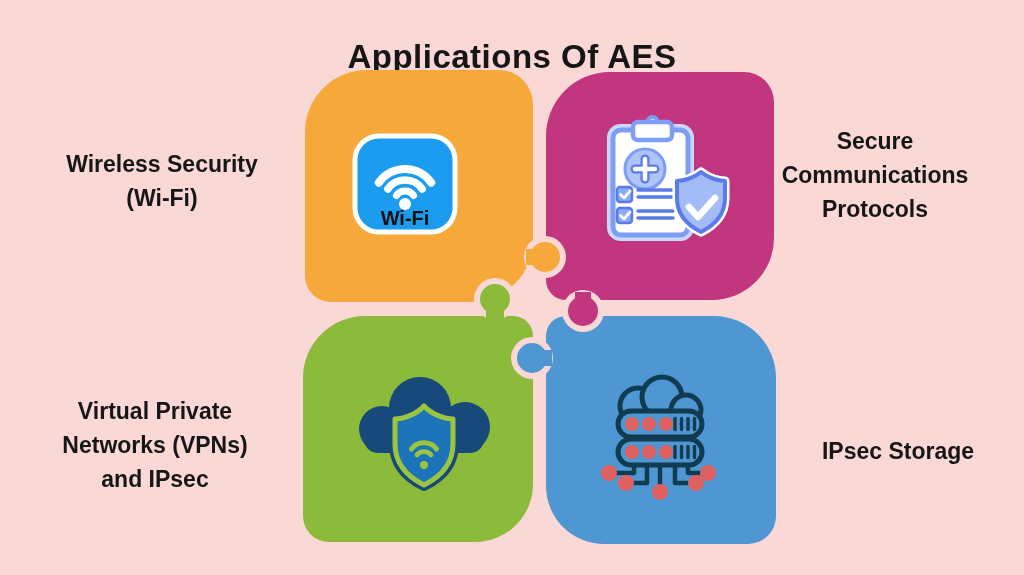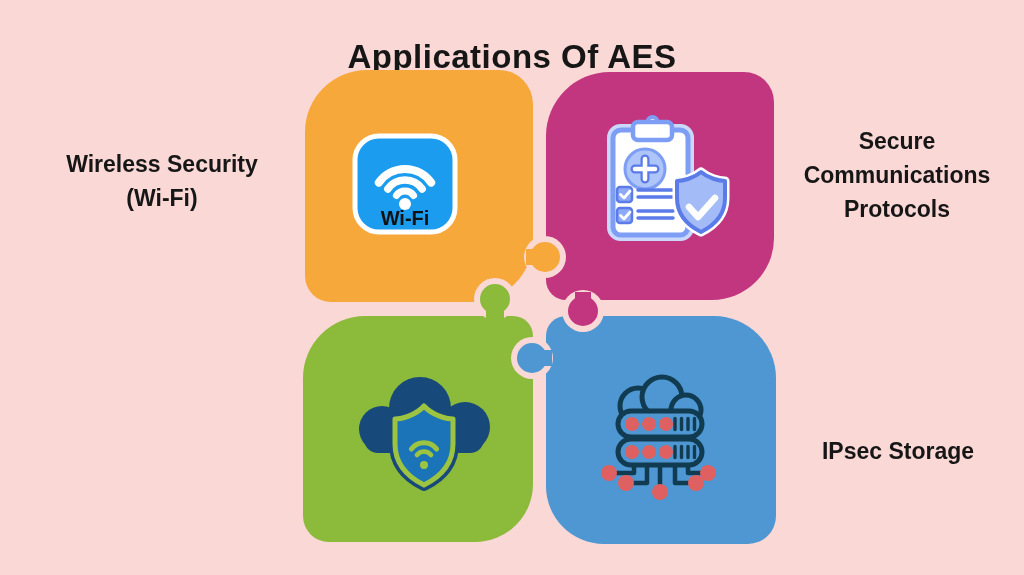--- a/index.html
+++ b/index.html
@@ -129,18 +129,21 @@
       <circle cx="15" cy="107" r="8"></circle>
       <circle cx="32" cy="117" r="8"></circle>
       <circle cx="66" cy="126" r="8"></circle>
       <circle cx="102" cy="117" r="8"></circle>
       <circle cx="114" cy="107" r="8"></circle>
     </g>
   </svg>
 
   <div class="label" style="left:32px;top:147px;width:260px;">Wireless Security
 (Wi-Fi)</div>
-  <div class="label" style="left:779px;top:124px;width:236px;">Secure
+  <div class="label" style="left:757px;top:124px;width:236px;">Secure
 Communications
 Protocols</div>
+  <div class="label" style="left:25px;top:394px;width:260px;">Virtual Private
+Networks (VPNs)
+and IPsec</div>
   <div class="label" style="left:788px;top:434px;width:220px;">IPsec Storage</div>
 
 </div>
 
 </body></html>

